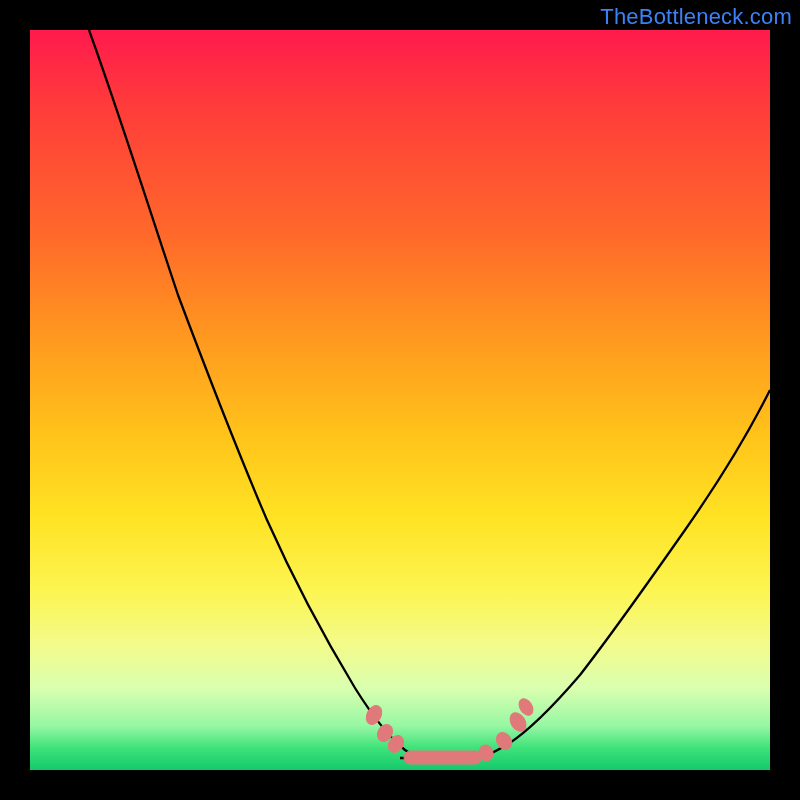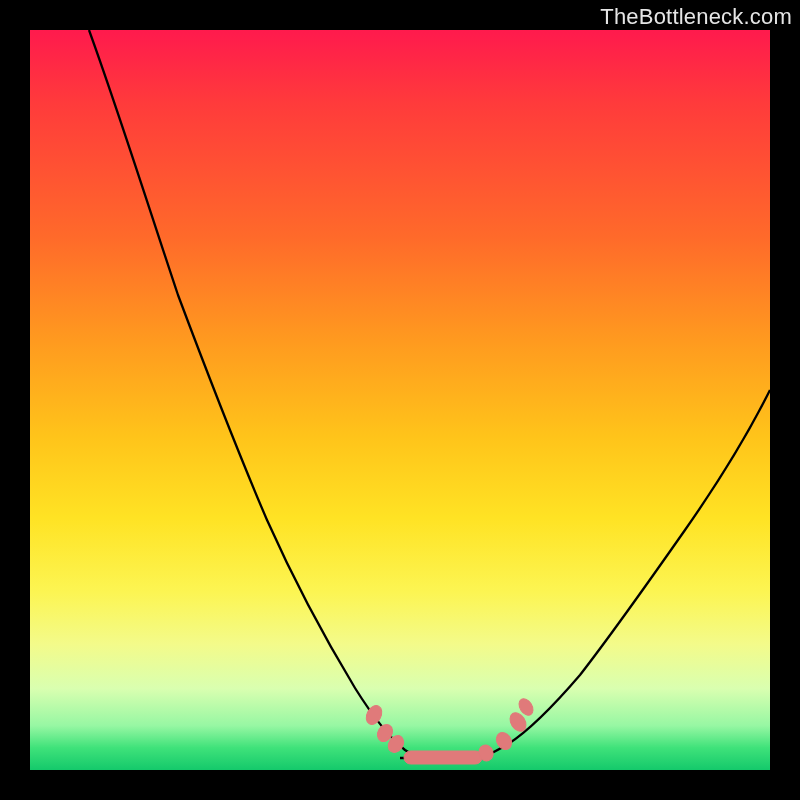--- a/index.html
+++ b/index.html
@@ -41,21 +41,21 @@
   }
   .curve-svg {
     position: absolute;
     left: 0;
     top: 0;
     width: 740px;
     height: 740px;
   }
   .attribution {
     position: absolute;
-    color: #e5e5e5;
+    color: #3b82f6;
     font-size: 22px;
     font-weight: 400;
     letter-spacing: 0.2px;
     white-space: nowrap;
   }
 </style>
 </head>
 <body>
 
 <div class="chart-frame">

